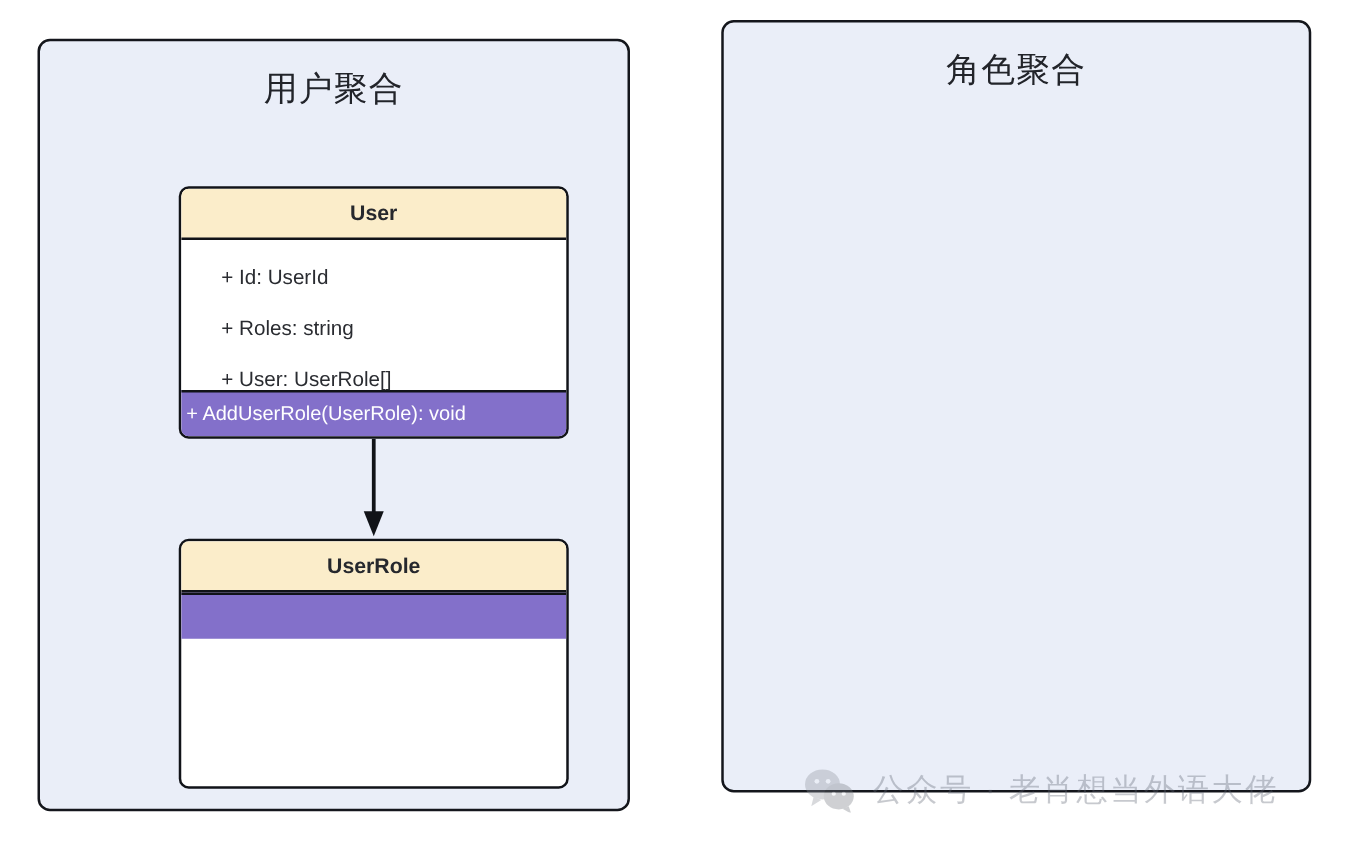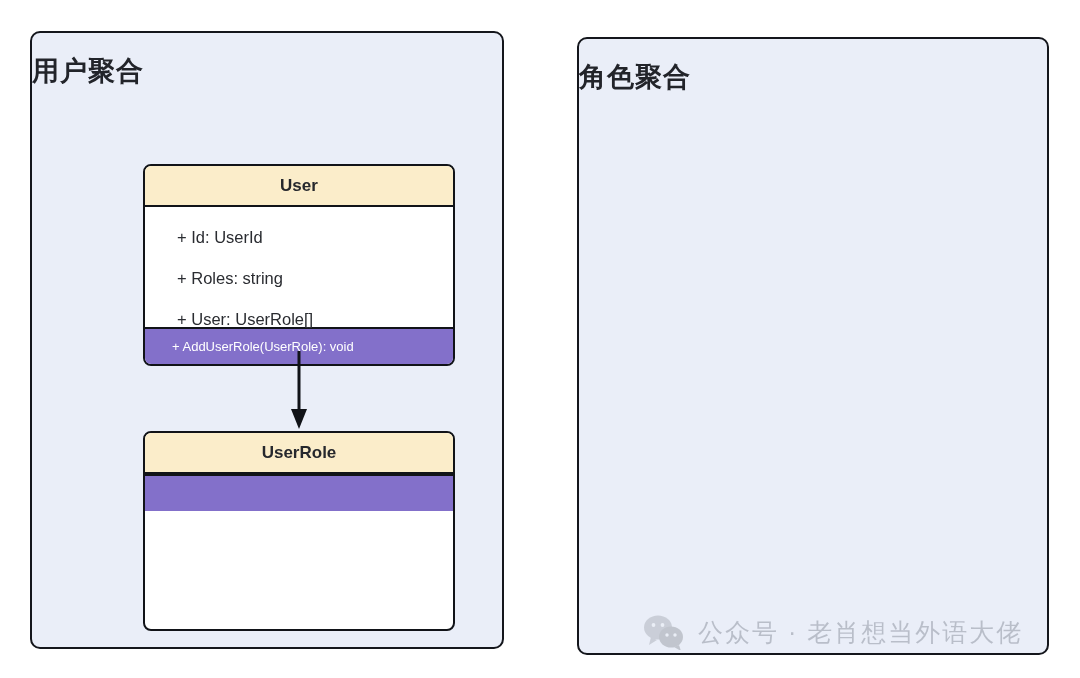--- a/index.html
+++ b/index.html
@@ -18,44 +18,45 @@
 
   
   .panel {
     position: absolute;
     background: #eaeef8;
     border: 2px solid #14161c;
     border-radius: 10px;
     box-sizing: border-box;
   }
   #panel-user  { left: 30px;  top: 31px; width: 474px; height: 618px; }
-  #panel-role  { left: 577px; top: 37px; width: 472px; height: 618px; }
+  #panel-role  { left: 577px; top: 16px; width: 472px; height: 618px; }
 
   .panel-title {
     position: absolute;
     left: 0;
     right: 0;
     top: 22px;
+    text-align: center;
     font-size: 27px;
-    font-weight: 700;
+    font-weight: 400;
     letter-spacing: 1px;
     color: #22242a;
     line-height: 1.2;
   }
 
   
   .umlclass {
     position: absolute;
     border: 2px solid #111318;
     border-radius: 8px;
     box-sizing: border-box;
     background: #ffffff;
     overflow: hidden;
   }
-  #class-user     { left: 111px; top: 116px; width: 312px; height: 202px; margin-top: 15px; }
+  #class-user     { left: 111px; top: 116px; width: 312px; height: 202px; }
   #class-userrole { left: 111px; top: 398px; width: 312px; height: 200px; }
 
   .uml-head {
     background: #fbedca;
     border-bottom: 2px solid #111318;
     text-align: center;
     font-size: 17px;
     font-weight: bold;
     color: #26282d;
     box-sizing: border-box;
@@ -89,23 +90,23 @@
     background: #8370ca;
     border-top: 2px solid #111318;
     box-sizing: border-box;
     display: flex;
     align-items: center;
   }
   #class-user     .uml-methods { height: 37px; }
   #class-userrole .uml-methods { height: 37px; }
 
   .method-row {
-    font-size: 13px;
+    font-size: 16px;
     color: #ffffff;
-    padding-left: 27px;
+    padding-left: 4px;
     white-space: nowrap;
     line-height: 1;
   }
 
   
   #arrow-user-to-userrole {
     position: absolute;
     left: 250px;
     top: 318px;
     width: 34px;

